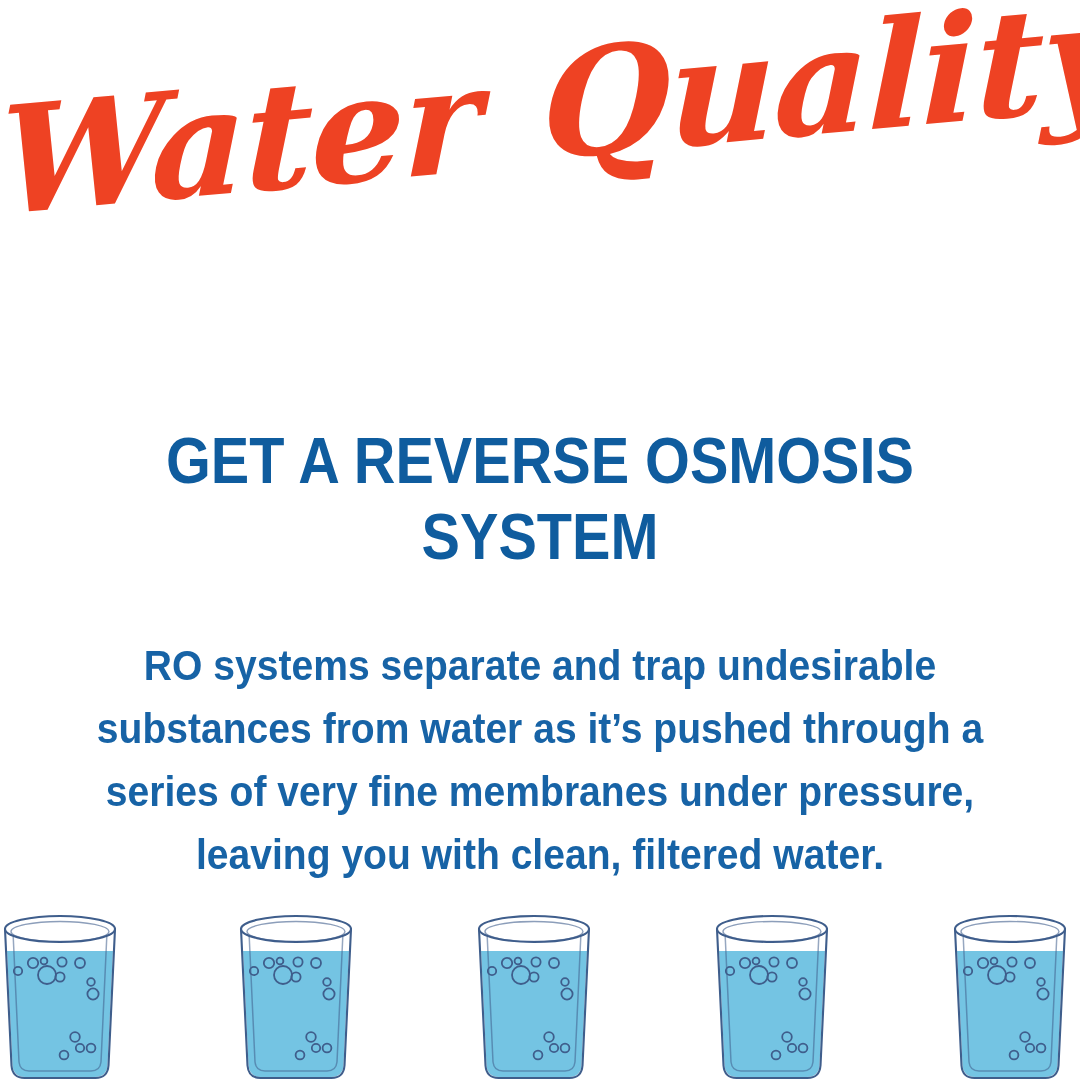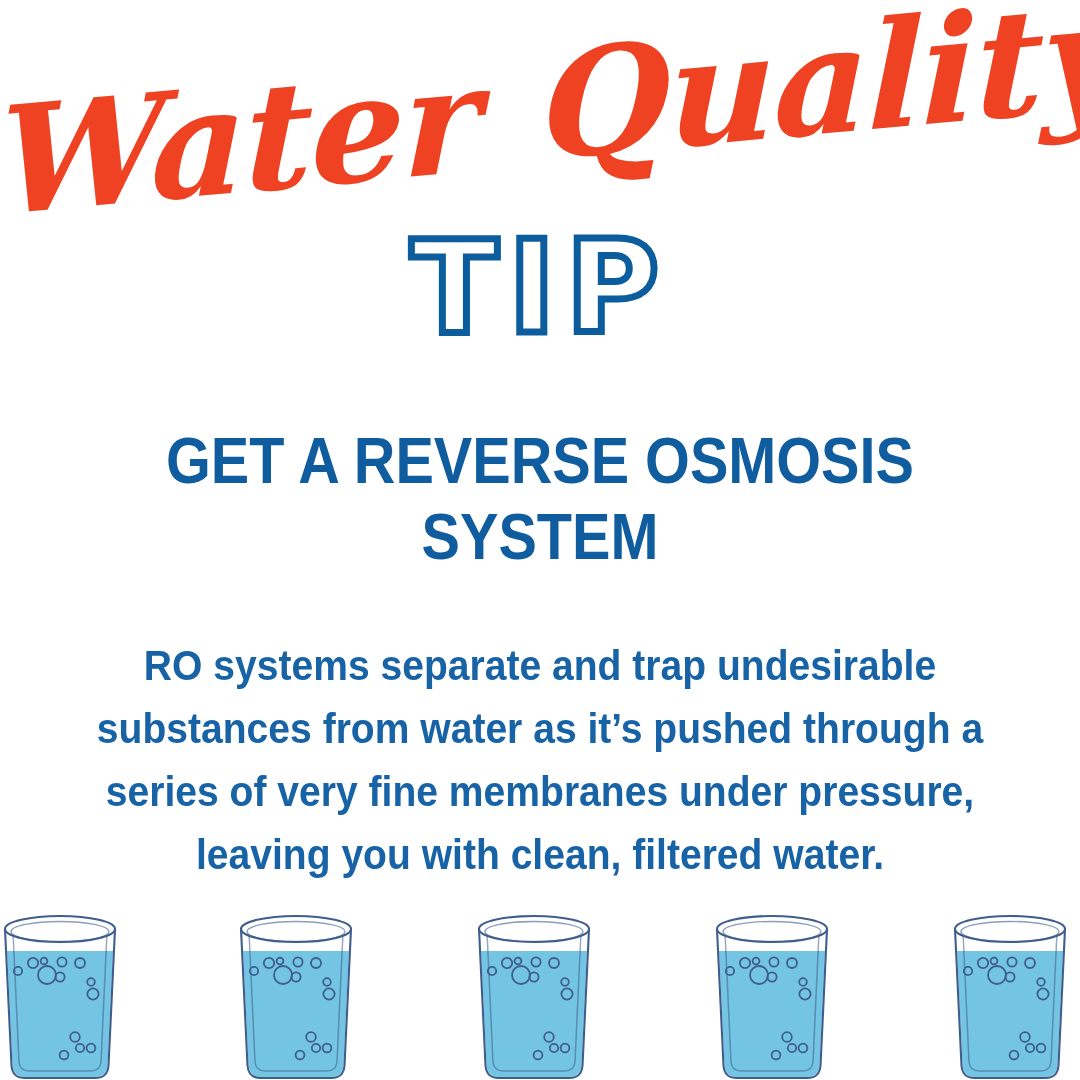--- a/index.html
+++ b/index.html
@@ -127,25 +127,20 @@
 </head>
 <body>
 
 <div id="poster">
 
   <div class="script-title">
     <span class="w-word">Water</span>
     <span class="q-word">Quality</span>
   </div>
 
-  <div class="tip-wrap">
-    <svg class="tip-svg" width="400" height="150" viewBox="0 0 400 150">
-      <text class="tip-text" x="200" y="118" text-anchor="middle">TIP</text>
-    </svg>
-  </div>
 
   <div class="headline">
     <div>GET A REVERSE OSMOSIS</div>
     <div>SYSTEM</div>
   </div>
 
   <div class="body-copy">
     <div>RO systems separate and trap undesirable</div>
     <div>substances from water as it’s pushed through a</div>
     <div>series of very fine membranes under pressure,</div>

